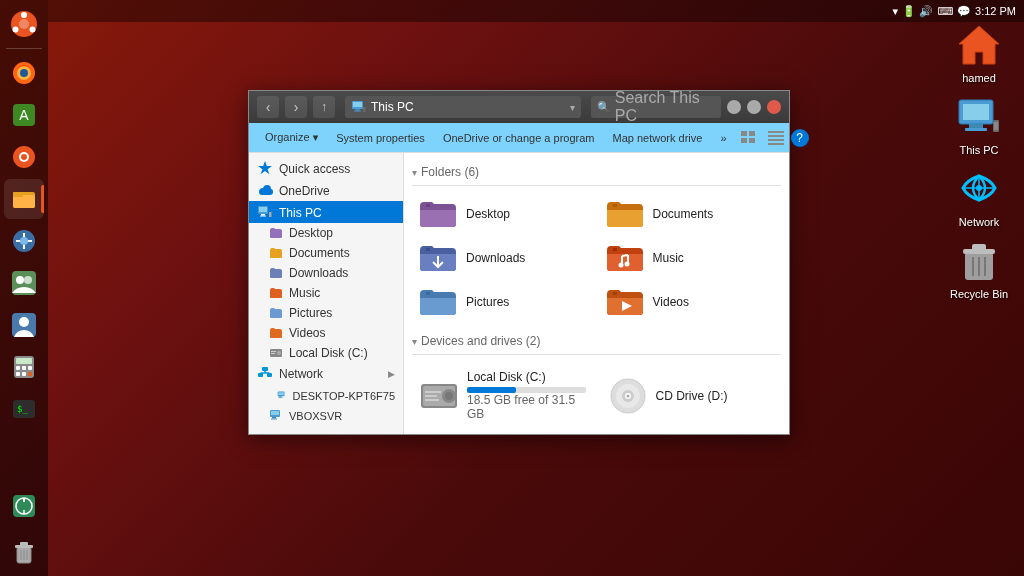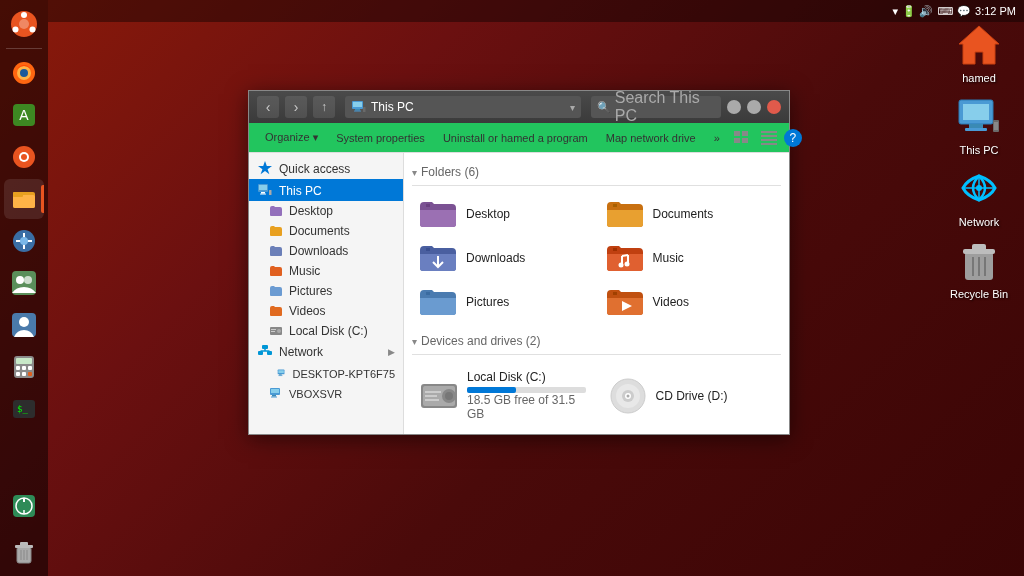--- a/index.html
+++ b/index.html
@@ -178,21 +178,21 @@
       padding: 0 6px;
       gap: 4px;
     }
     .search-text {
       color: #aaa;
       font-size: 16px;
     }
 
     .toolbar {
       height: 30px;
-      background: #22c55e;
+      background: #7dd3fc;
       border-bottom: 1px solid #ddd;
       display: flex;
       align-items: center;
       padding: 0 8px;
       gap: 2px;
     }
     .toolbar-btn {
       height: 22px;
       padding: 0 8px;
       background: transparent;
@@ -583,21 +583,21 @@
     <div class="window-controls">
       <div class="win-btn win-min"></div>
       <div class="win-btn win-max"></div>
       <div class="win-btn win-close"></div>
     </div>
   </div>
 
   <div class="toolbar">
     <button class="toolbar-btn">Organize ▾</button>
     <button class="toolbar-btn">System properties</button>
-    <button class="toolbar-btn">Uninstall or hamed a program</button>
+    <button class="toolbar-btn">OneDrive or change a program</button>
     <button class="toolbar-btn">Map network drive</button>
     <button class="toolbar-btn">»</button>
     <div class="toolbar-right">
       <div class="toolbar-icon-btn">
         <svg width="16" height="14" viewBox="0 0 16 14">
           <rect x="0" y="0" width="6" height="5" fill="#888"></rect>
           <rect x="8" y="0" width="6" height="5" fill="#888"></rect>
           <rect x="0" y="7" width="6" height="5" fill="#888"></rect>
           <rect x="8" y="7" width="6" height="5" fill="#888"></rect>
         </svg>
@@ -615,20 +615,26 @@
   </div>
 
   <div class="content-area">
 
     <div class="sidebar">
       <div class="sidebar-item">
         <svg width="16" height="16" viewBox="0 0 16 16">
           <path d="M8 1 L9.8 6H15L10.6 9.2L12.4 14.2L8 11L3.6 14.2L5.4 9.2L1 6H6.2Z" fill="#0078d7"></path>
         </svg>
         <span>Quick access</span>
+      </div>
+      <div class="sidebar-item">
+        <svg width="16" height="16" viewBox="0 0 16 16">
+          <path d="M2 10 Q2 6 6 6 Q7 3 10 3 Q14 3 14 7 Q16 7 16 10 Q16 13 13 13 L5 13 Q2 13 2 10Z" fill="#0078d7"></path>
+        </svg>
+        <span>OneDrive</span>
       </div>
       <div class="sidebar-item active">
         <svg width="16" height="16" viewBox="0 0 16 16">
           <rect x="1" y="2" width="10" height="8" rx="1" fill="#4A9AD4"></rect>
           <rect x="2" y="3" width="8" height="5" fill="#87CEEB"></rect>
           <rect x="4" y="10" width="4" height="1.5" fill="white"></rect>
           <rect x="3" y="11.5" width="6" height="1" rx="0.5" fill="white"></rect>
           <rect x="12" y="8" width="2.5" height="5" rx="0.5" fill="#aaa"></rect>
         </svg>
         <span>This PC</span>

